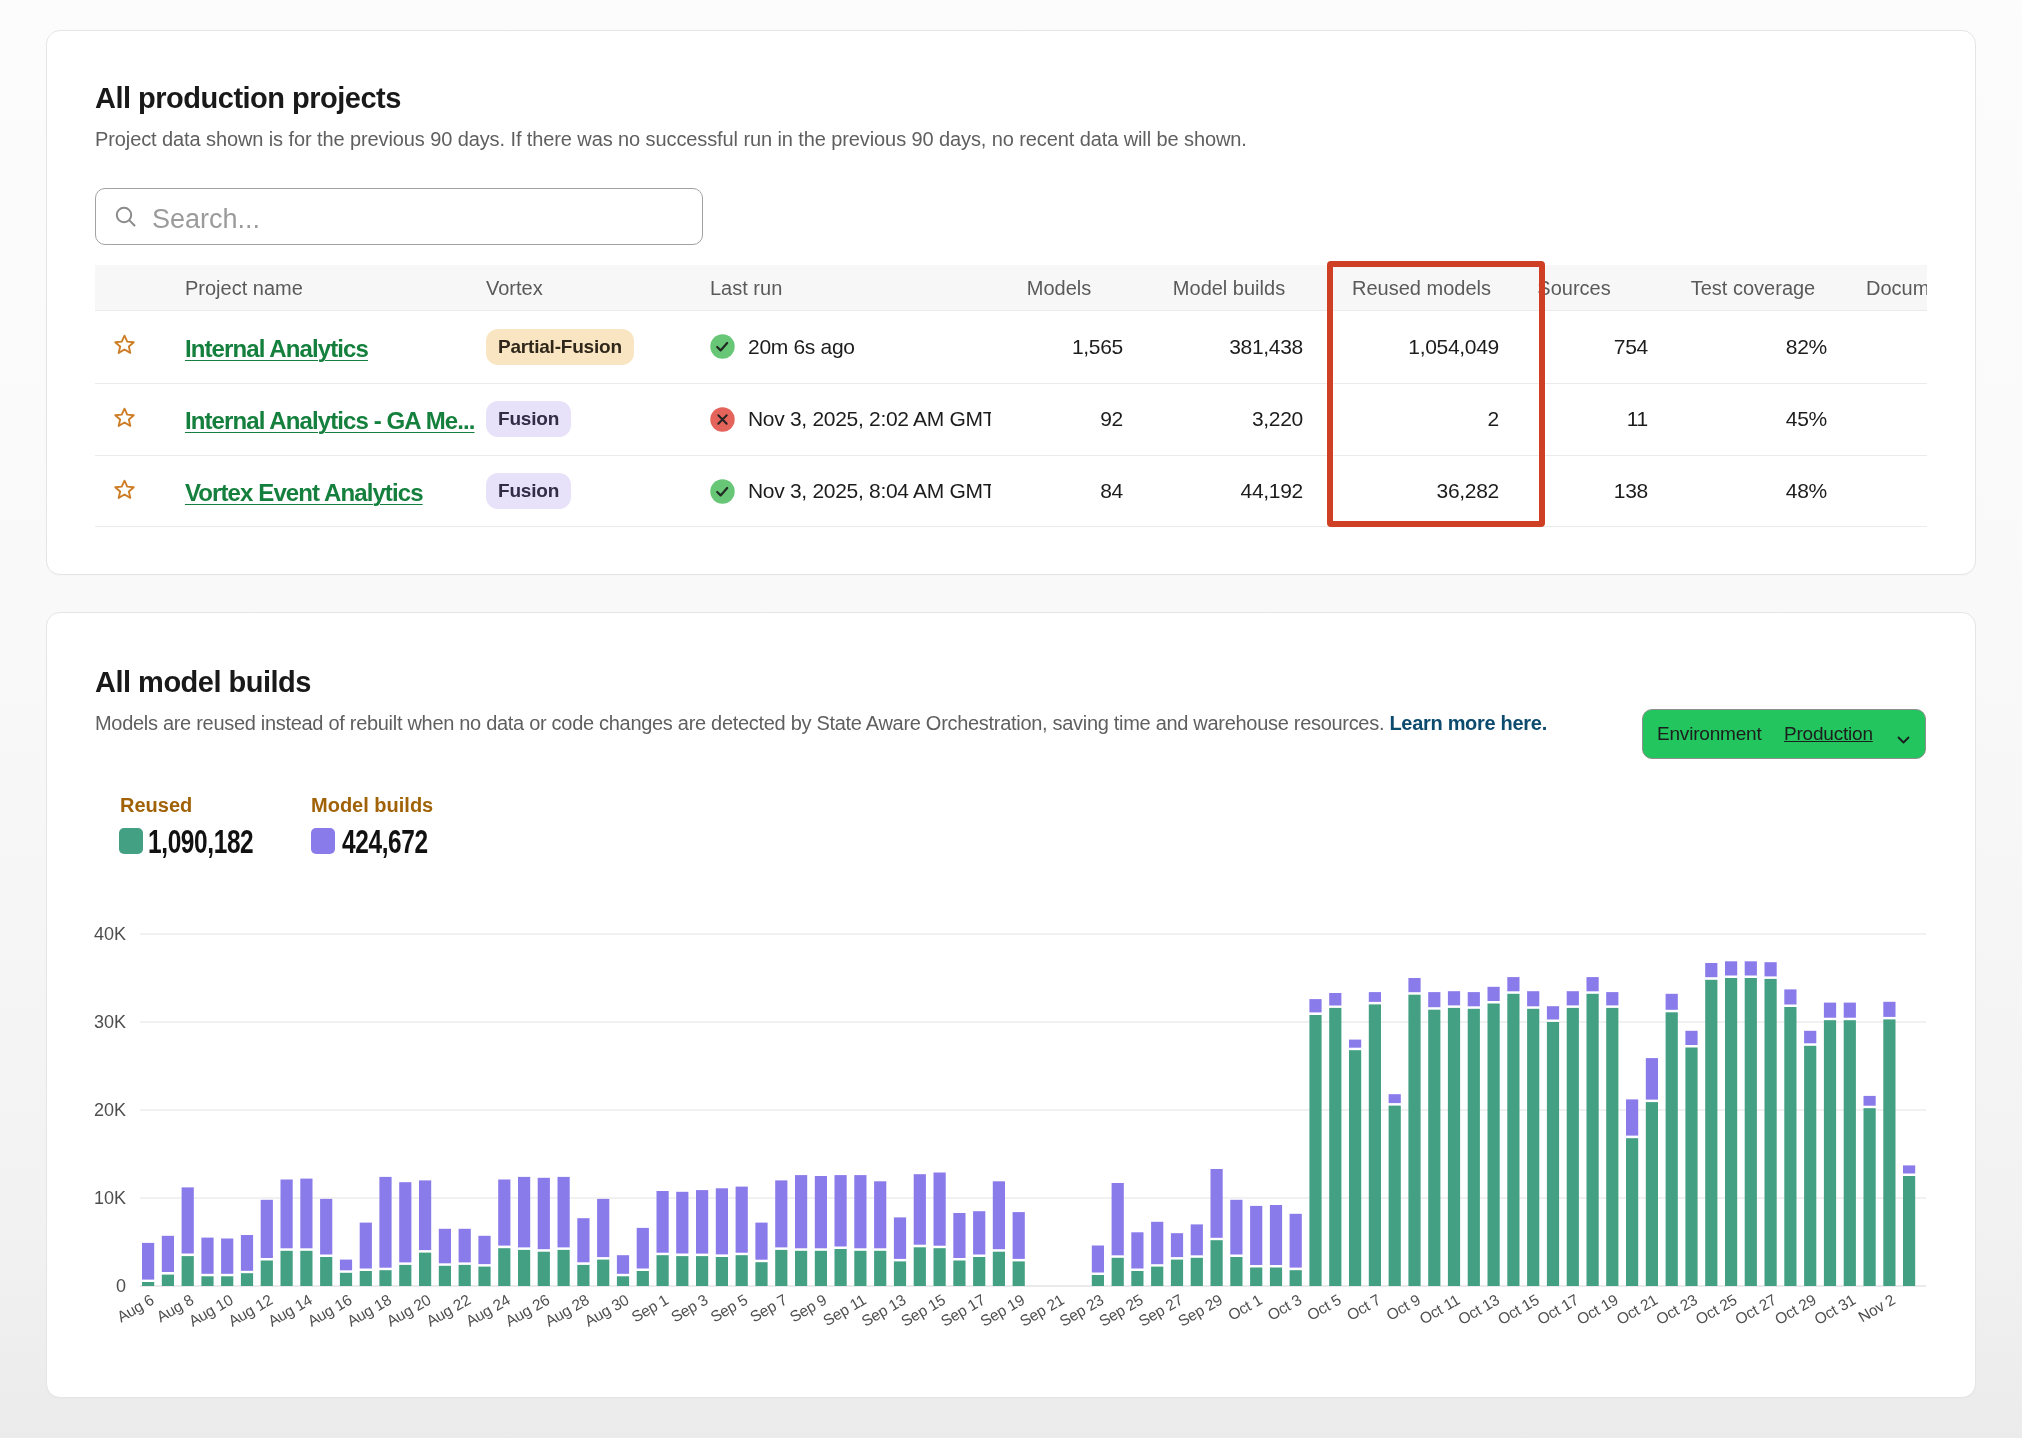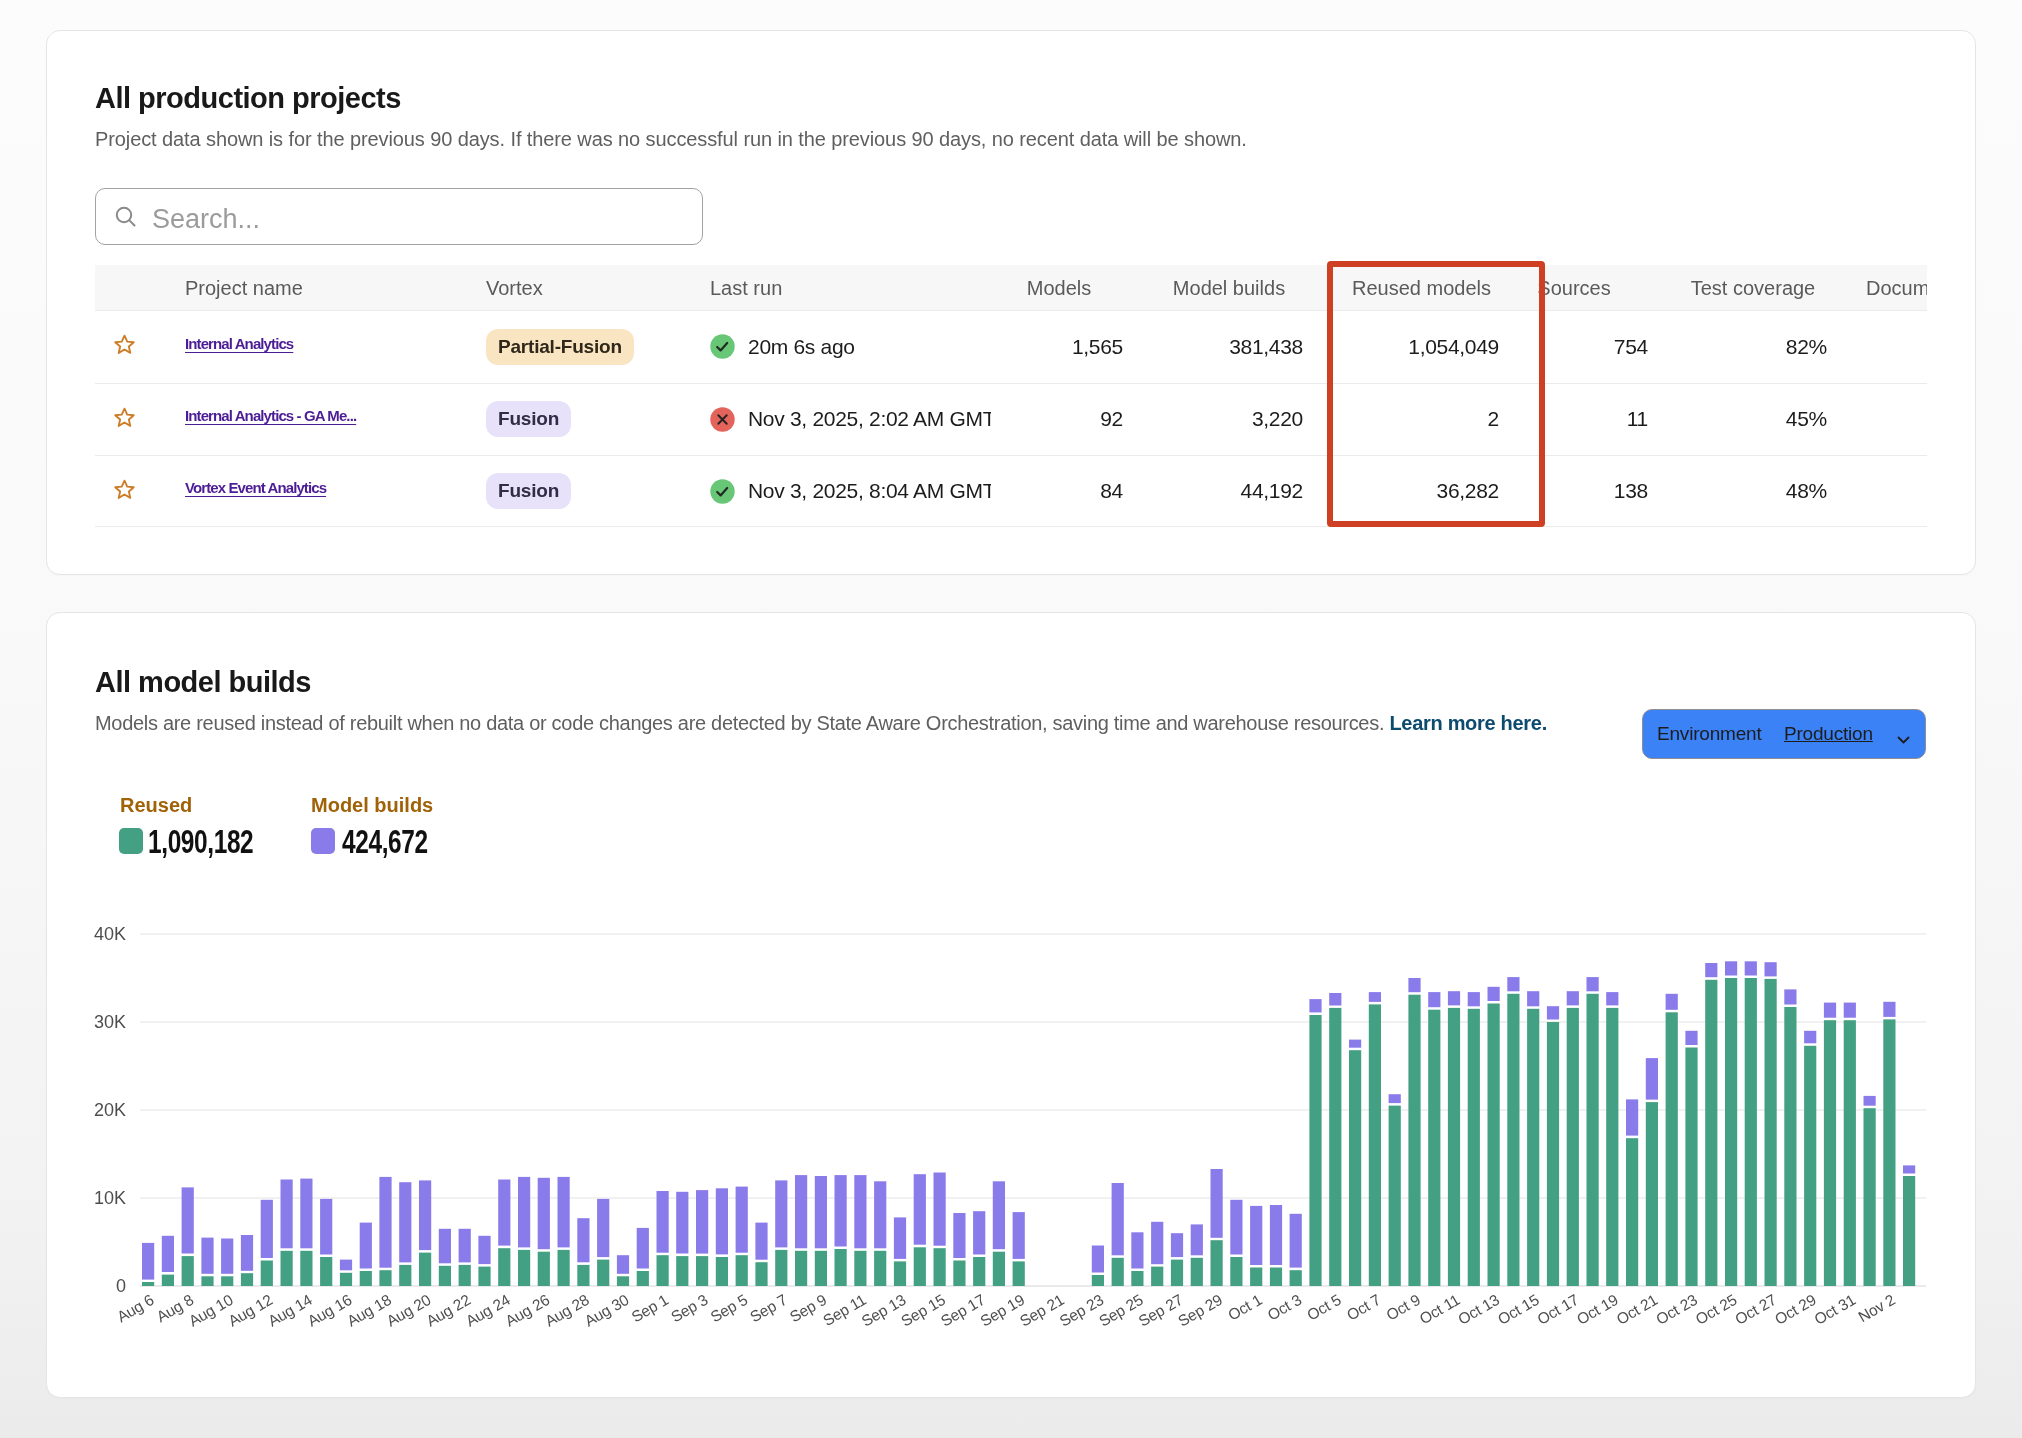--- a/index.html
+++ b/index.html
@@ -16,30 +16,30 @@
 #search { position:absolute; left:95px; top:188px; width:608px; height:57px; border:1.4px solid #a2a2a2; border-radius:10px; background:#fff; }
 #search .mag { position:absolute; left:17px; top:15px; }
 #search .ph { position:absolute; left:56px; top:15px; font-size:27px; color:#9b9b9b; }
 
 #tbl { position:absolute; left:95px; top:265px; width:1832px; height:262px; overflow:hidden; }
 #thead { position:absolute; left:0; top:0; width:1832px; height:45px; background:#f7f7f7; }
 .hc { position:absolute; top:12px; font-size:20px; color:#5a5a5a; white-space:nowrap; }
 .hr { text-align:center; }
 .rline { position:absolute; left:0; width:1832px; height:1px; background:#ebebeb; }
 .star { position:absolute; left:17px; }
-.pname { position:absolute; left:90px; font-size:15px; font-weight:700; color:#4c1d95; text-decoration:underline; text-underline-offset:3px; text-decoration-thickness:1.4px; letter-spacing:-0.9px; white-space:nowrap; }
+.pname { position:absolute; left:90px; font-size:24px; font-weight:700; color:#15803d; text-decoration:underline; text-underline-offset:3px; text-decoration-thickness:1.4px; letter-spacing:-0.9px; white-space:nowrap; }
 .badge { position:absolute; left:391px; height:36px; line-height:36px; border-radius:12px; padding:0 12px; font-size:19px; font-weight:700; letter-spacing:-0.2px; }
 .bo { background:#fae5c3; color:#2f2719; }
 .bp { background:#e7e1fa; color:#322c46; }
 .ric { position:absolute; left:615px; }
 .rtime { position:absolute; left:653px; width:243px; overflow:hidden; white-space:nowrap; font-size:21px; color:#1c1c1c; letter-spacing:-0.3px; }
 .num { position:absolute; text-align:right; font-size:21px; color:#1c1c1c; letter-spacing:-0.3px; }
 #redbox { position:absolute; left:1327px; top:261px; width:218px; height:266px; border:6px solid #ce3f23; border-radius:4px; }
 
-#dropdown { position:absolute; left:1642px; top:709px; width:284px; height:50px; border:1.4px solid #8f8f8f; border-radius:10px; background:#3b82f6; }
+#dropdown { position:absolute; left:1642px; top:709px; width:284px; height:50px; border:1.4px solid #8f8f8f; border-radius:10px; background:#22c55e; }
 #dropdown .t1 { position:absolute; left:14px; top:13px; font-size:19px; color:#1d1d1d; letter-spacing:-0.2px; }
 #dropdown .t2 { position:absolute; left:141px; top:13px; font-size:19px; color:#1d1d1d; letter-spacing:-0.2px;text-decoration:underline; }
 #dropdown .ch { position:absolute; right:15px; top:21px; }
 .leglab { position:absolute; font-size:20px; color:#a16207;font-weight:bold; }
 .sw { position:absolute; width:24px; height:26px; border-radius:5px; }
 .legval { position:absolute; font-size:33px; font-weight:700; color:#111; letter-spacing:-0.5px; transform:scaleX(0.74); transform-origin:left top; }
 a.lm { color:#0c4a6e; font-weight:700; text-underline-offset:3px; }
 </style>
 </head>
 <body>

